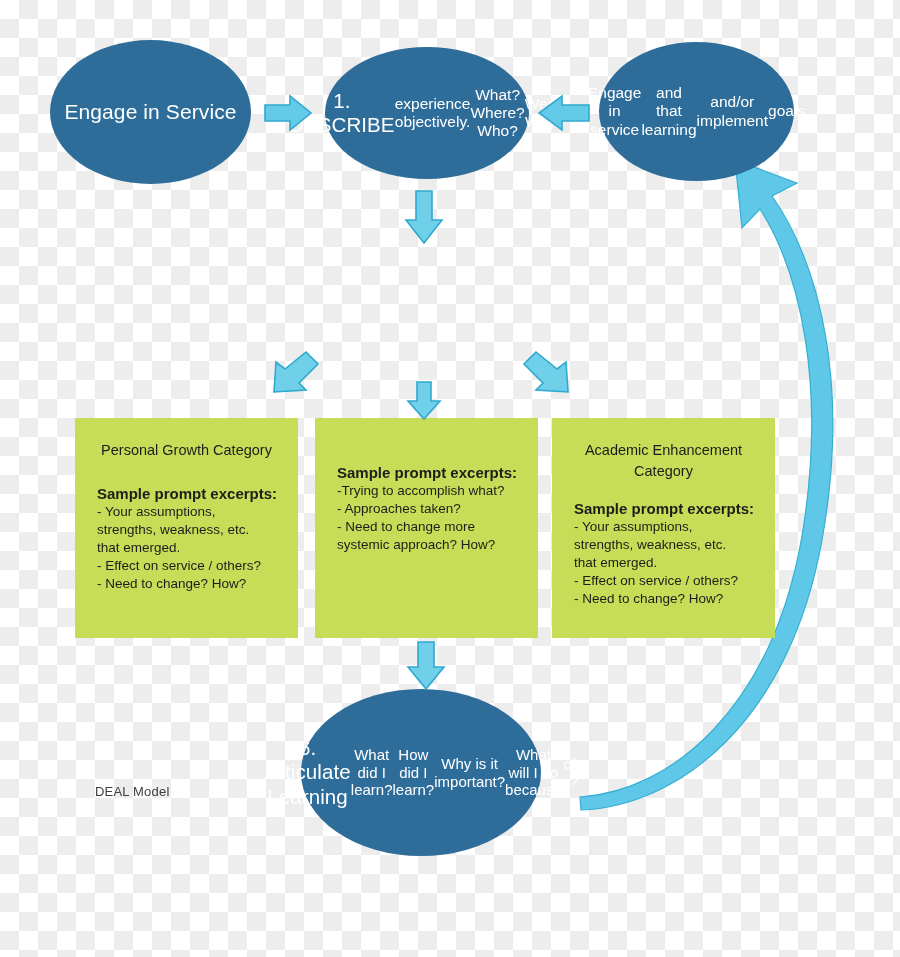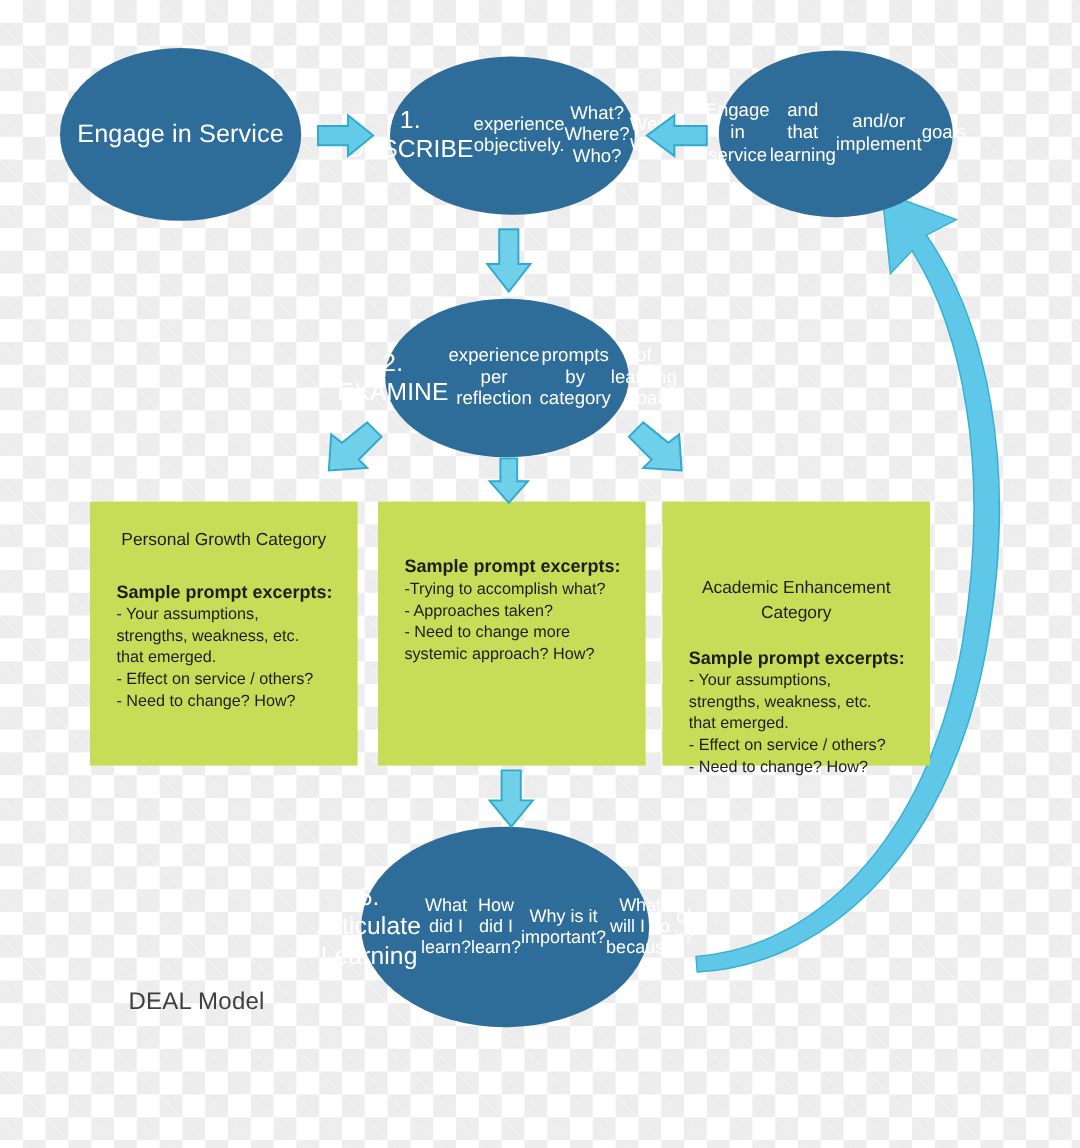--- a/index.html
+++ b/index.html
@@ -56,21 +56,21 @@
   #gbox-1 { left:75px; }
   #gbox-2 { left:315px; }
   #gbox-3 { left:552px; }
   .gbox-title {
     font-size:14.5px;
     text-align:center;
     line-height:1.45;
     margin-bottom:20px;
     font-weight:400;
   }
-  #gbox-3 .gbox-title { margin-bottom:4px;margin-top:40px; }
+  #gbox-3 .gbox-title { margin-bottom:4px; }
   .gbox-sub {
     font-size:15px;
     margin-top:24px;
     margin-bottom:1px;
     padding-left:6px;
     font-weight:700;
   }
   #gbox-3 .gbox-sub { margin-top:18px; }
   .gbox-list { list-style:none; padding-left:2px; }
   .gbox-list li {
@@ -79,25 +79,24 @@
     padding-left:4px;
     white-space:pre-line;
   }
 
   
   .arrow-svg { position:absolute; overflow:visible; }
 
   
   #deal-label {
     position:absolute;
-    left:95px; top:824px;
-    font-size:20px;
+    left:95px; top:784px;
+    font-size:13px;
     color:#404040;
     letter-spacing:.2px;
-    margin-left:12px;
   }
 </style>
 </head>
 <body>
 
 <div id="stage">
 
   <svg class="arrow-svg" style="left:0; top:0; width:900px; height:957px;">
     <g fill="#5FC8E8" stroke="#36AFD2" stroke-width="1.2">
       <path d="M 581 810
@@ -124,26 +123,20 @@
     <div class="ell-line">Wen? Why?</div>
   </div>
 
   <div class="ellipse" id="ell-test">
     <div class="ell-line">Engage in service</div>
     <div class="ell-line">and that learning</div>
     <div class="ell-line">and/or implement</div>
     <div class="ell-line">goals</div>
   </div>
 
-  <div class="ellipse" id="ell-examine">
-    <div class="ell-title">2. EXAMINE</div>
-    <div class="ell-line">experience per reflection</div>
-    <div class="ell-line">prompts by category</div>
-    <div class="ell-line">of learning goal</div>
-  </div>
 
   <div class="ellipse" id="ell-articulate">
     <div class="ell-title">6. Articulate Learning</div>
     <div class="ell-line">What did I learn?</div>
     <div class="ell-line">How did I learn?</div>
     <div class="ell-line">Why is it important?</div>
     <div class="ell-line">What will I do because</div>
     <div class="ell-line">of it?</div>
   </div>
 

